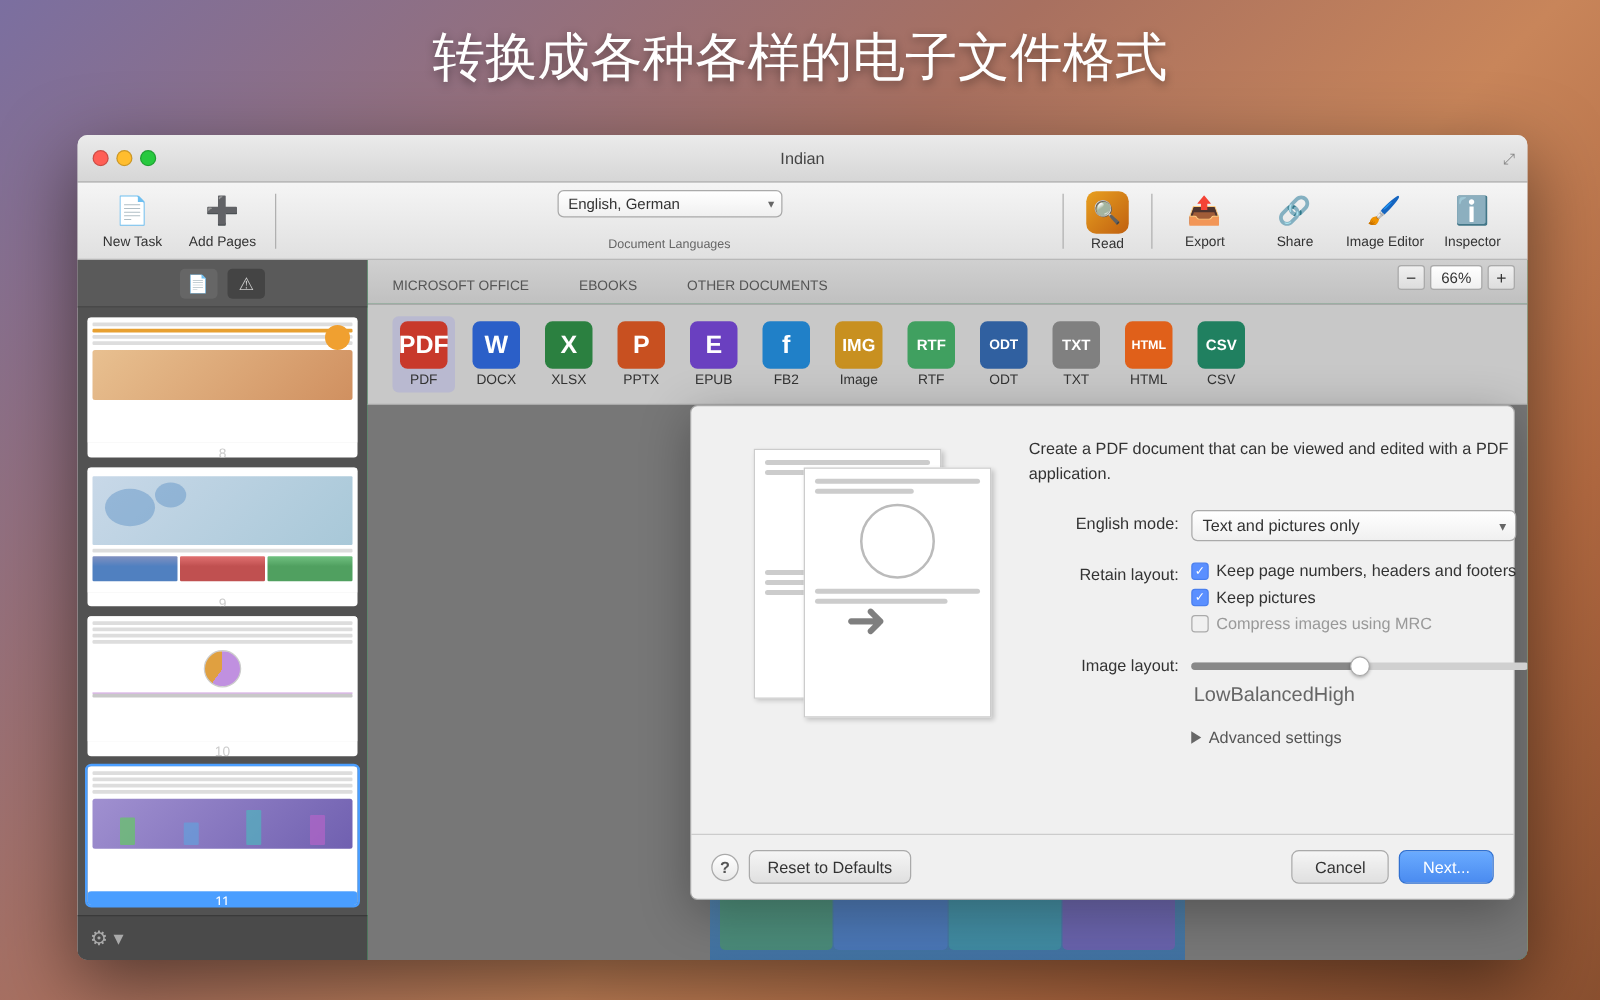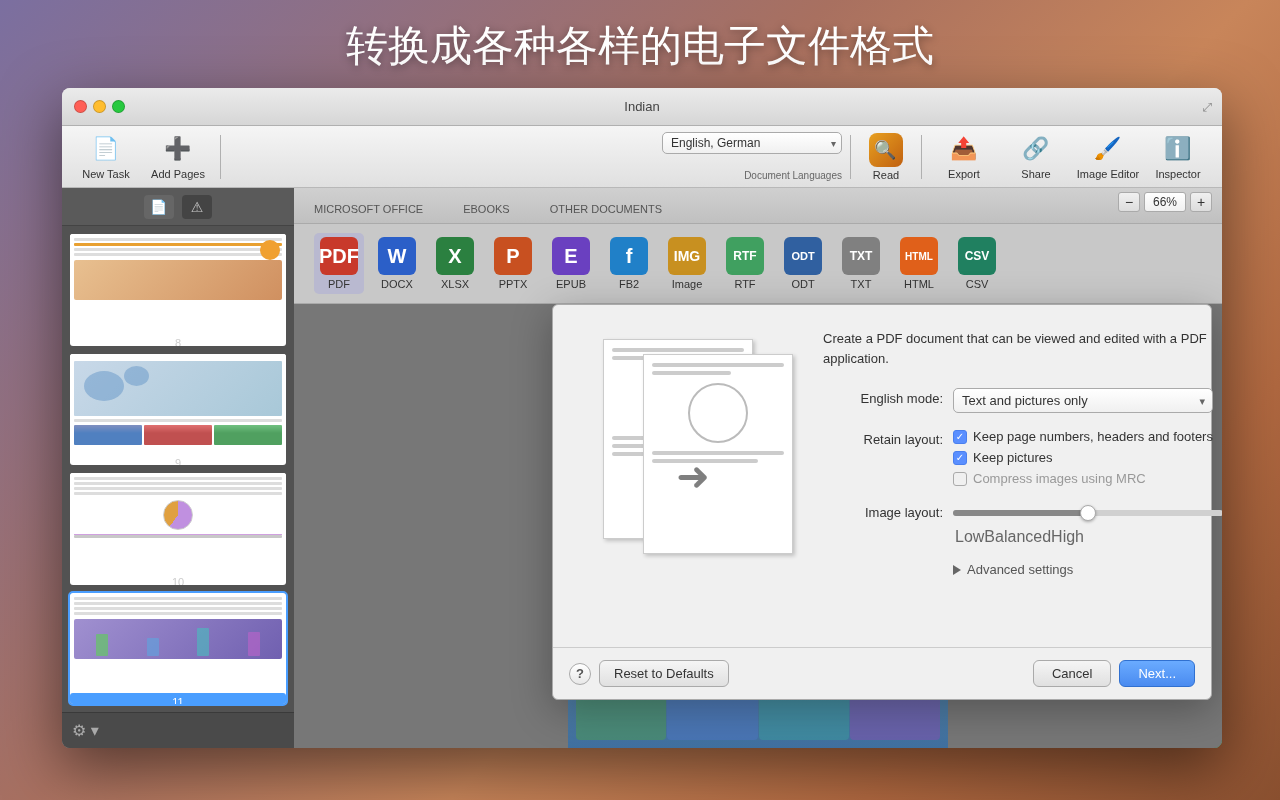--- a/index.html
+++ b/index.html
@@ -21,21 +21,21 @@
       font-size: 42px;
       color: white;
       font-weight: 300;
       text-shadow: 0 2px 8px rgba(0,0,0,0.4);
       z-index: 1;
     }
 
     
     .main-window {
       position: absolute;
-      top: 88px;
+      top: 108px;
       left: 62px;
       width: 1160px;
       height: 660px;
       background: #d8d8d8;
       border-radius: 8px;
       box-shadow: 0 20px 60px rgba(0,0,0,0.5);
       overflow: hidden;
       z-index: 2;
     }
 
@@ -101,21 +101,21 @@
       height: 32px;
       display: flex;
       align-items: center;
       justify-content: center;
       font-size: 22px;
     }
     .toolbar-center {
       flex: 1;
       display: flex;
       flex-direction: column;
-      align-items: flex-end;
+      align-items: center;
       gap: 16px;
     }
     .lang-select {
       background: linear-gradient(to bottom, #fff, #f0f0f0);
       border: 1px solid #aaa;
       border-radius: 5px;
       padding: 3px 20px 3px 8px;
       font-size: 12px;
       color: #333;
       appearance: none;

